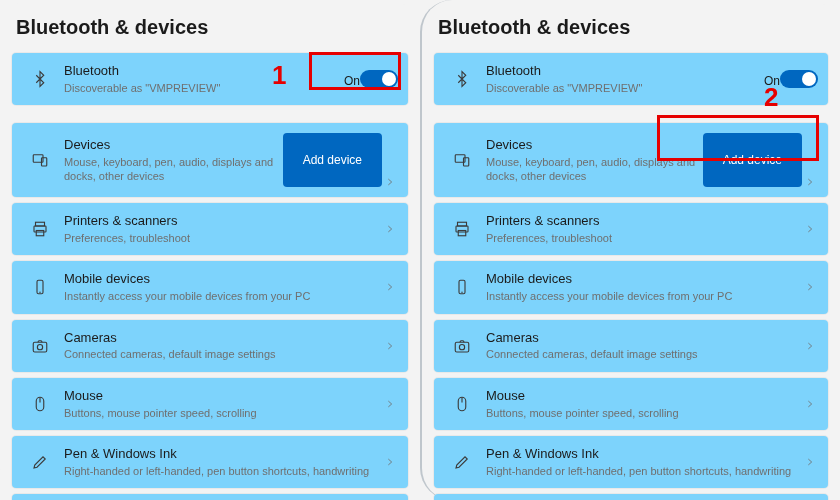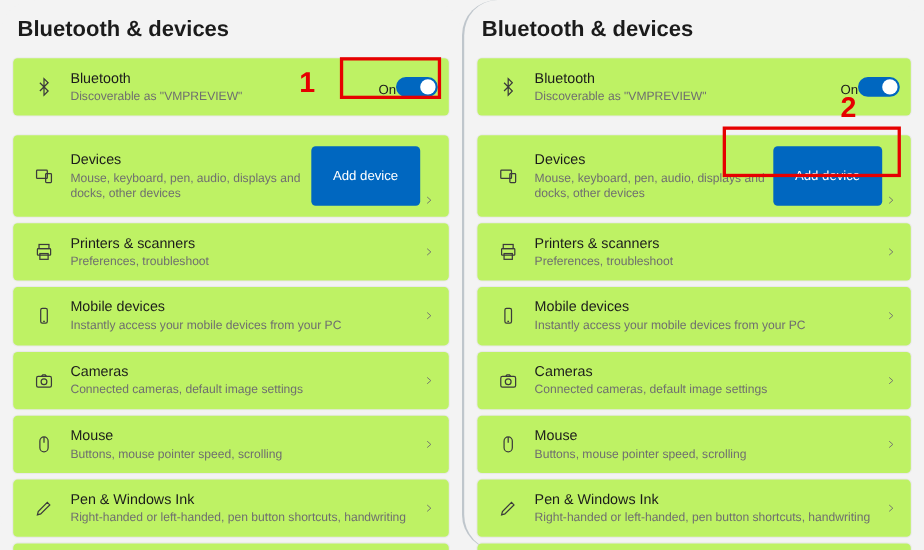--- a/index.html
+++ b/index.html
@@ -20,21 +20,21 @@
     border-radius: 32px;
   }
   .pane + .pane { border-left: 2px solid #bfc6cc; }
   .page-title {
     font-size: 20px;
     font-weight: 600;
     color: #1b1b1b;
     margin: 4px 4px 14px 4px;
   }
   .card {
-    background: #bef264;
+    background: #7dd3fc;
     border-radius: 4px;
     margin-bottom: 6px;
     box-shadow: 0 0 0 1px rgba(0,0,0,0.04);
     display: flex;
     align-items: center;
     padding: 10px 10px 10px 14px;
     cursor: pointer;
     position: relative;
   }
   .icon-slot {

